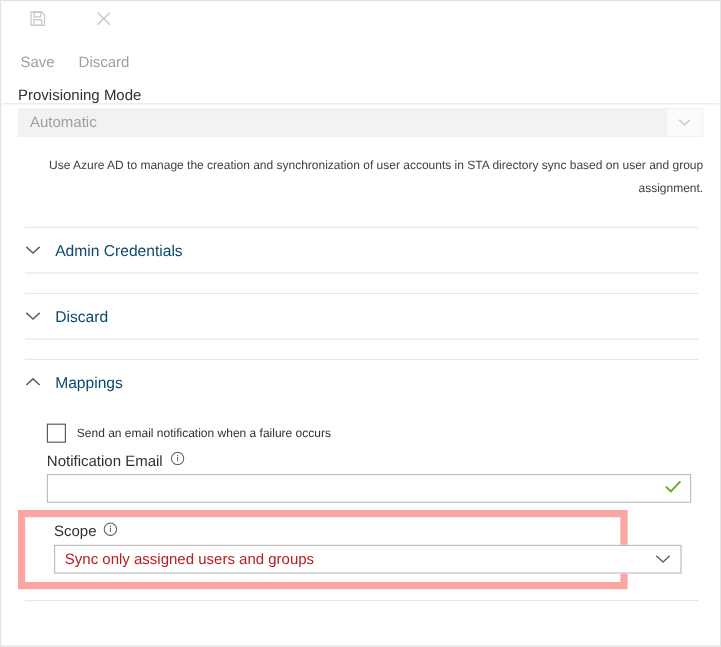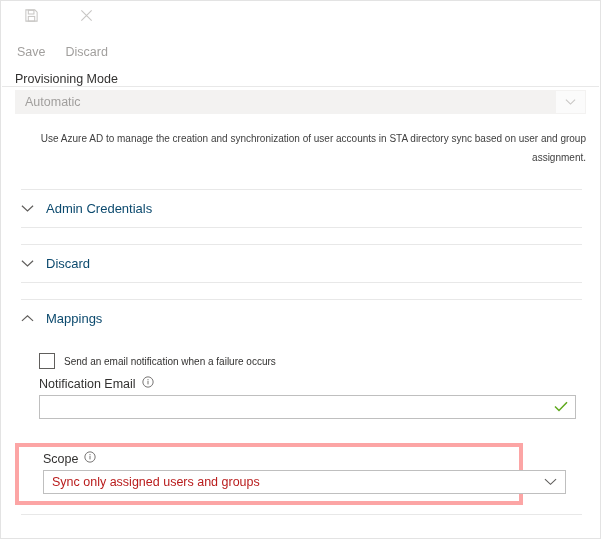--- a/index.html
+++ b/index.html
@@ -199,23 +199,23 @@
   .check-ok {
     position: absolute;
     right: 7px;
     top: 50%;
     transform: translateY(-50%);
   }
 
   
   .scope-highlight {
     position: relative;
-    border: 4px solid #fca5a5;
-    box-sizing: border-box;
-    margin-top: 24px;
+    border: 6px solid #fca5a5;
+    box-sizing: border-box;
+    margin-top: 6px;
     margin-left: -24px;
     width: 508px;
     padding: 4px 0 7px 24px;
   }
   .scope-label { margin-bottom: 4px; }
   .select-normal {
     position: relative;
     height: 24px;
     border: 1px solid #bfbfbf;
     background: #ffffff;

